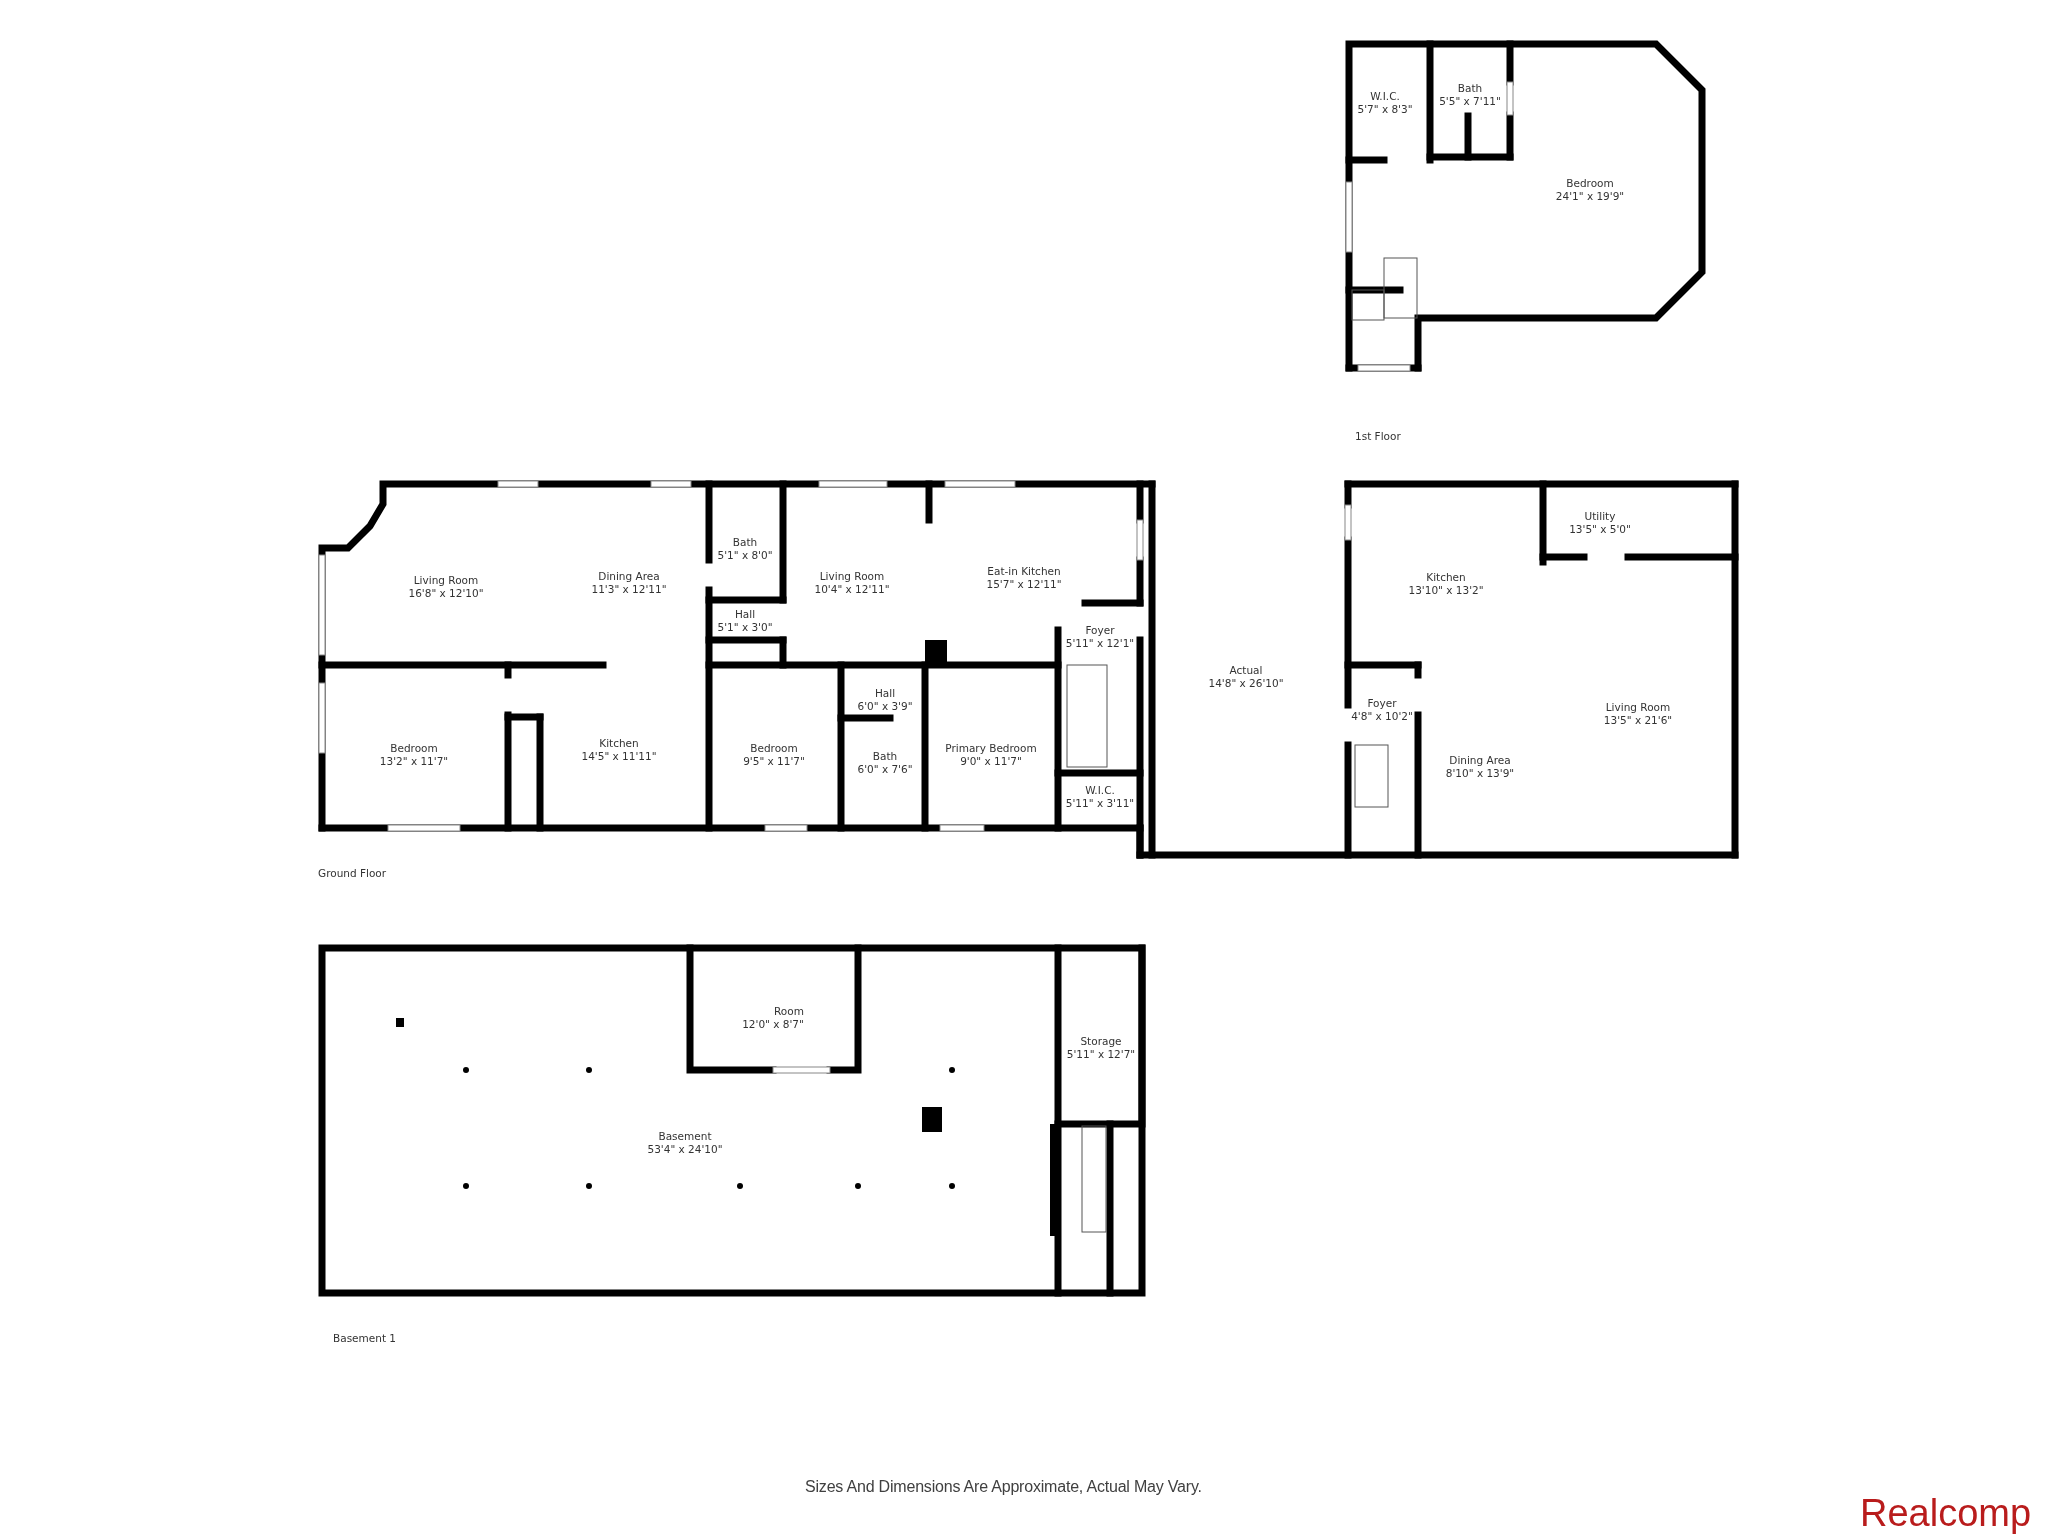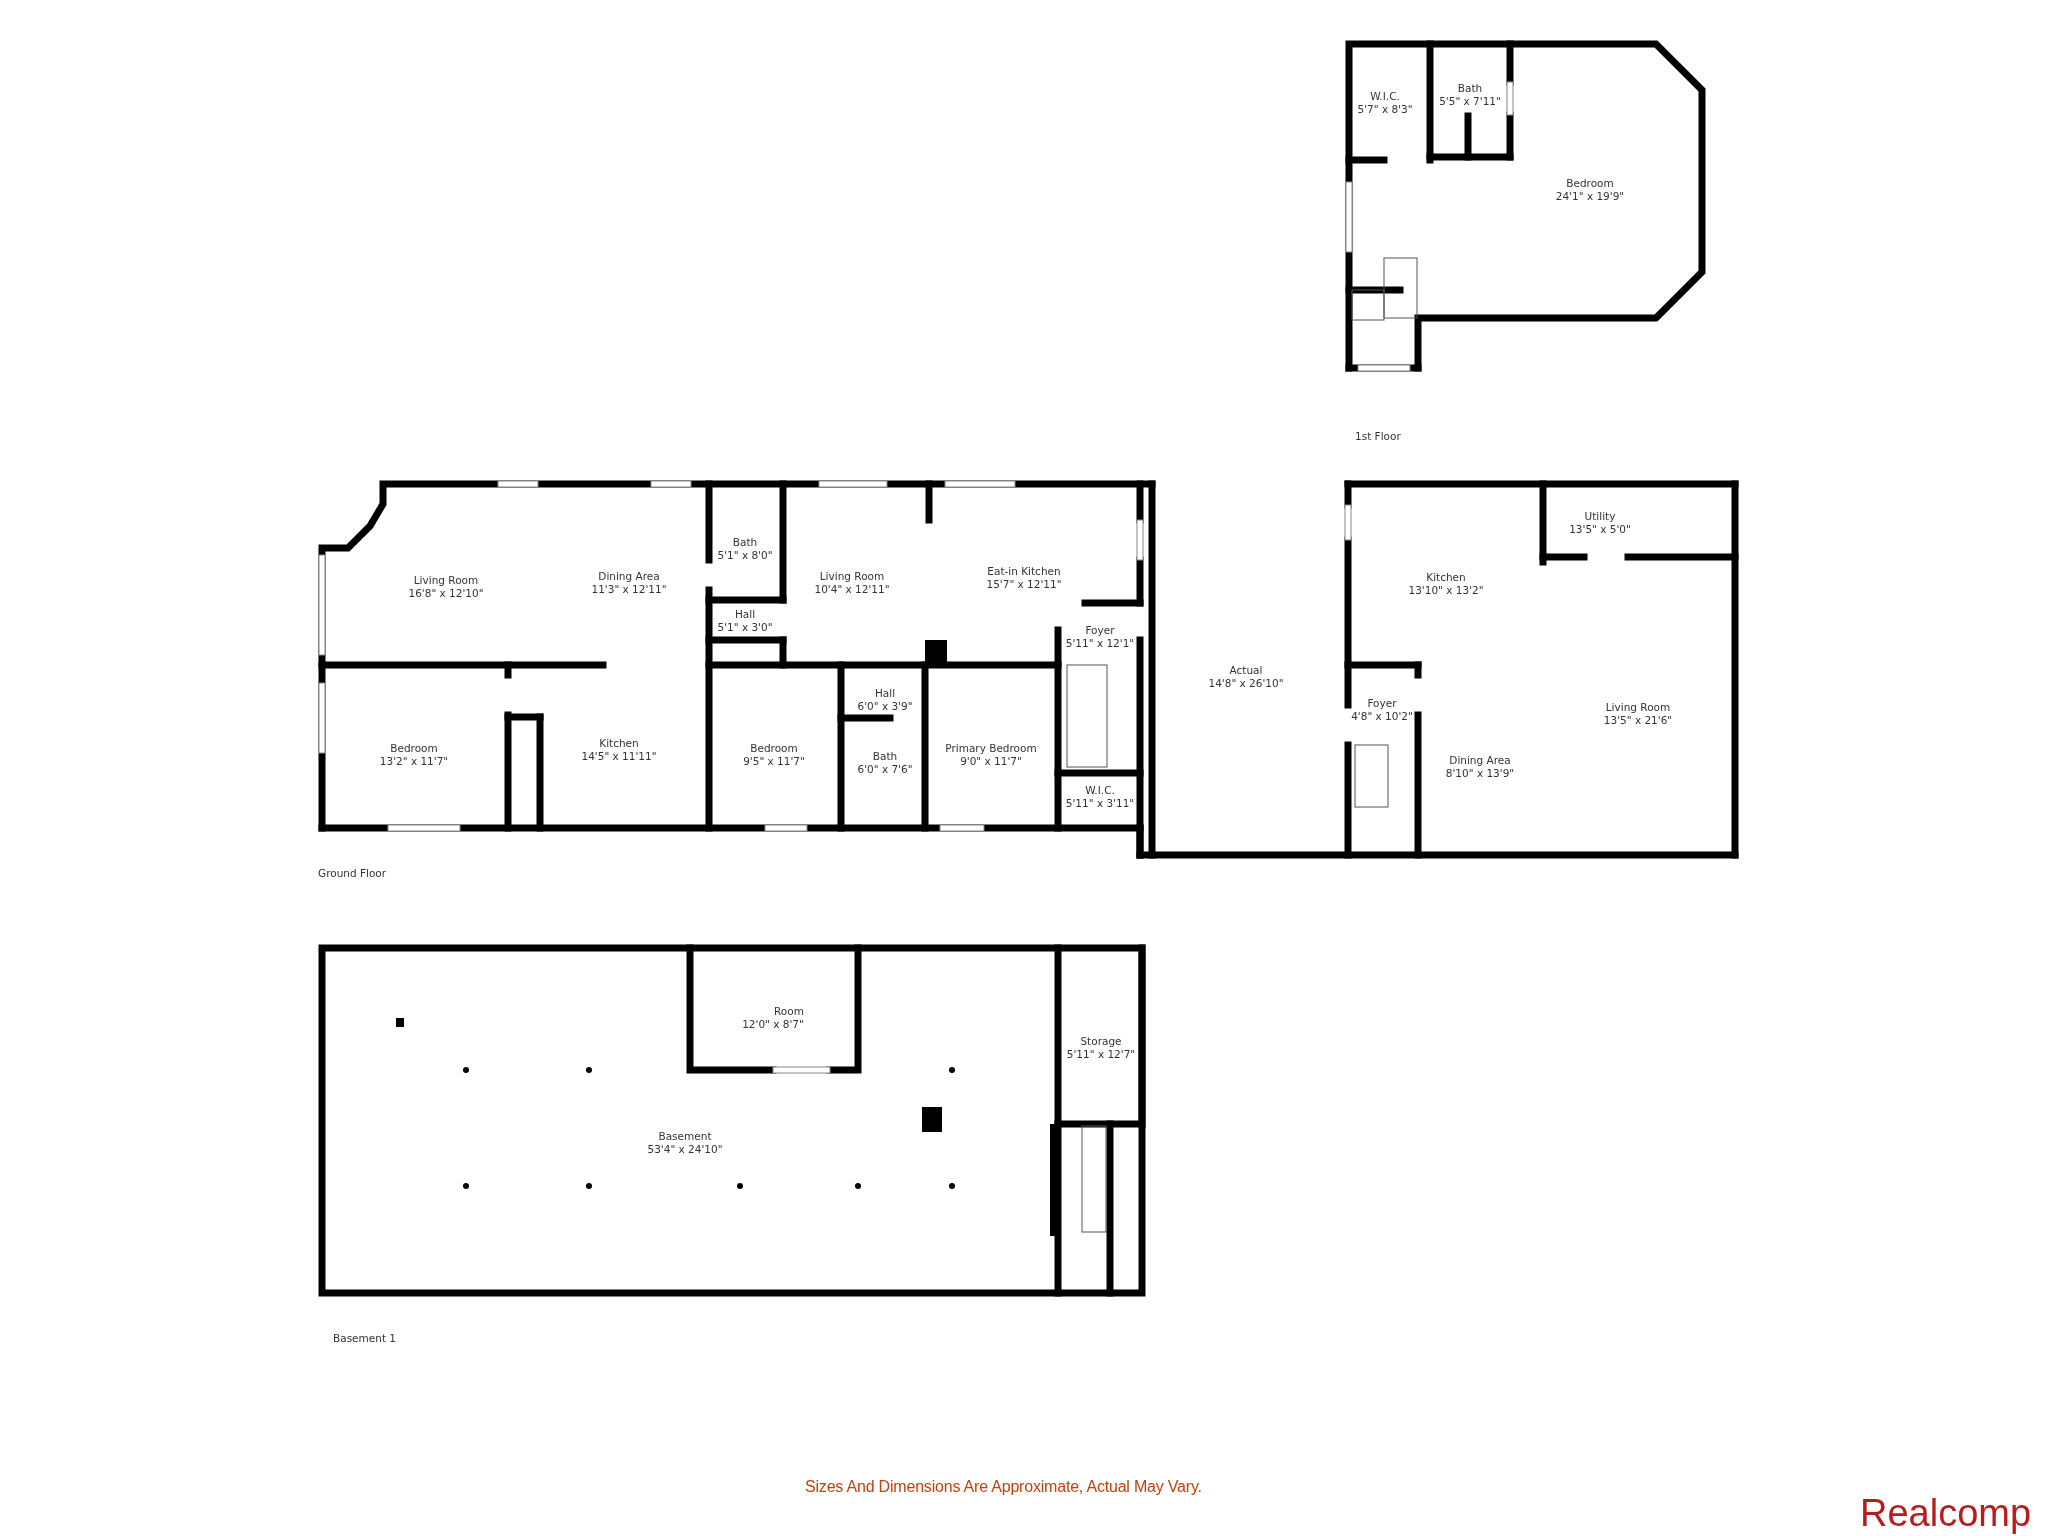--- a/index.html
+++ b/index.html
@@ -1,21 +1,21 @@
 <!DOCTYPE html>
 <html><head>
 <meta charset="utf-8">
 <style>
   html, body { margin:0; padding:0; background:#ffffff; }
   body { width:2048px; height:1536px; position:relative; overflow:hidden; font-family:"DejaVu Sans", sans-serif; }
   svg.plan { position:absolute; left:0; top:0; }
   .lbl { position:absolute; text-align:center; font-size:10.5px; line-height:13px; color:#333; transform:translate(-50%,-50%); white-space:nowrap; }
   .lbl span { display:block; }
   .floor-label { position:absolute; font-size:10.5px; color:#333; }
-  .disclaimer { position:absolute; left:805px; top:1478px; font-size:16px; color:#c2410c; font-family:"Liberation Sans", sans-serif; letter-spacing:-0.2px;text-align:center; }
+  .disclaimer { position:absolute; left:805px; top:1478px; font-size:16px; color:#404040; font-family:"Liberation Sans", sans-serif; letter-spacing:-0.2px;text-align:center; }
   .brand { position:absolute; left:1860px; top:1492px; font-size:38px; color:#b91c1c; font-family:"Liberation Sans", sans-serif; font-weight:300; }
 </style>
 </head>
 <body>
 
 <svg class="plan" width="2048" height="1536" viewBox="0 0 2048 1536">
   <g fill="none" stroke="#000" stroke-width="7" stroke-linecap="square">
 
     <g>
       <polyline points="1349,368 1349,44 1656,44 1702,90 1702,272 1656,318 1418,318 1418,368"></polyline>

